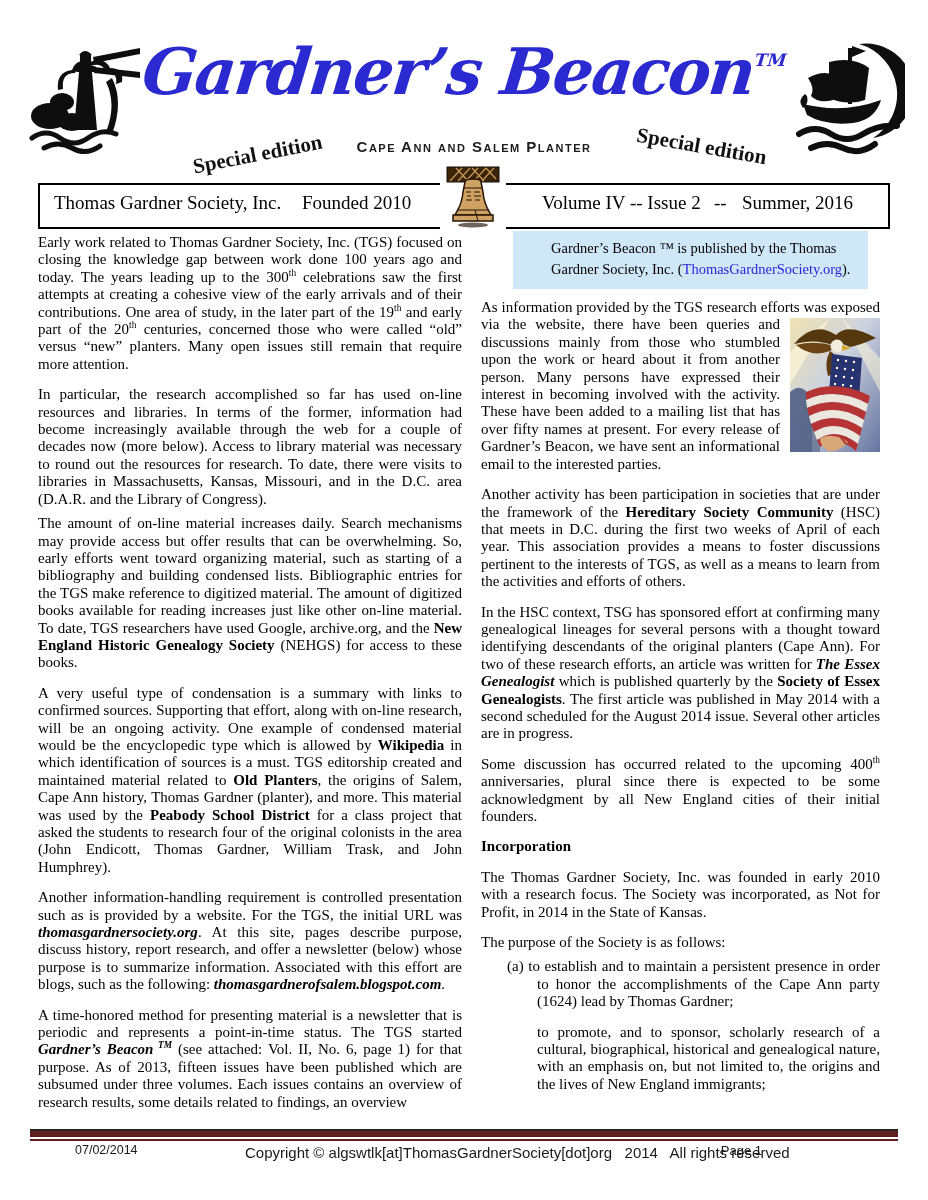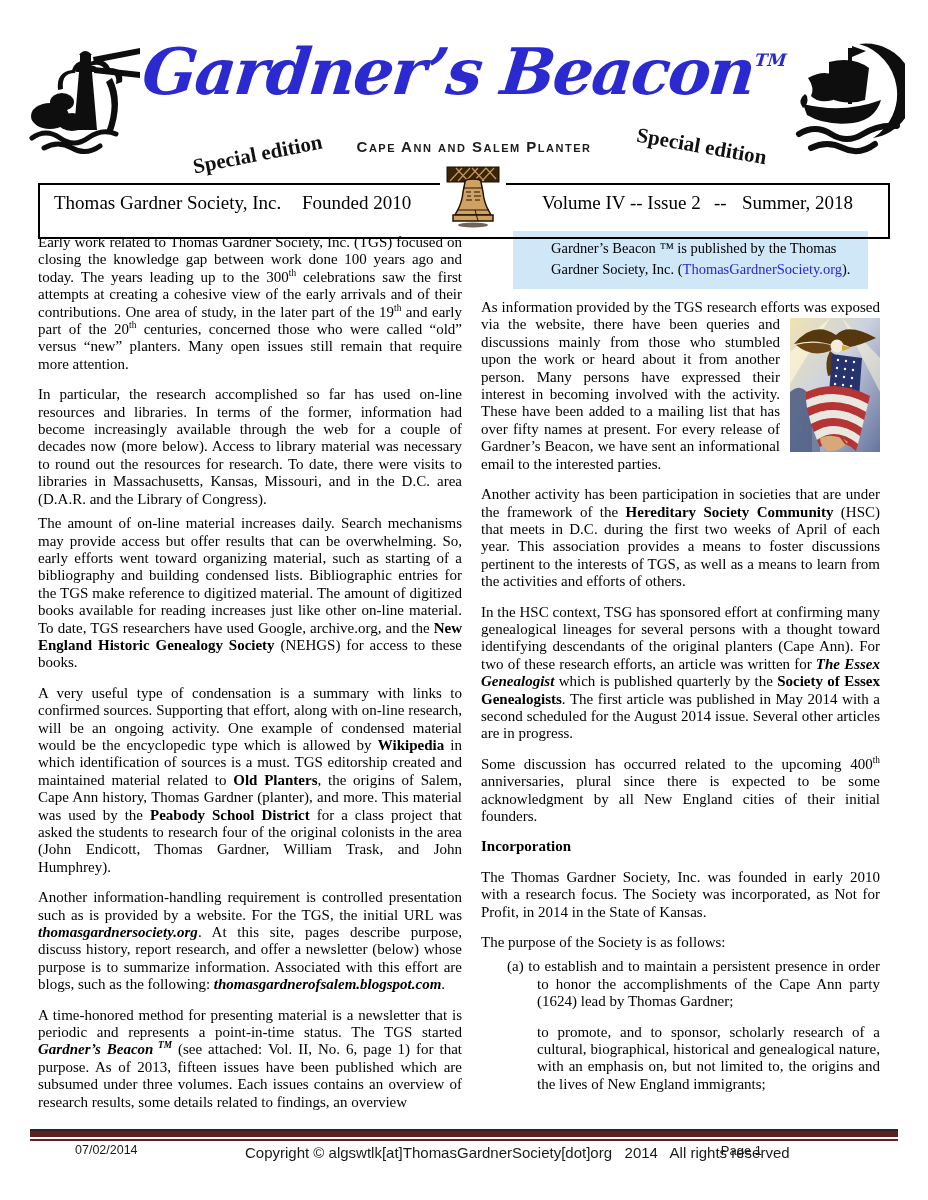--- a/index.html
+++ b/index.html
@@ -15,21 +15,21 @@
      font-size:21px;color:#111;white-space:nowrap;}
   .special-ed.left{left:192px;top:142px;transform:rotate(-11deg);}
   .special-ed.right{left:636px;top:134px;transform:rotate(10deg);}
   .subtitle{position:absolute;left:0;top:138px;width:928px;text-align:center;
      font-family:"Liberation Sans",sans-serif;font-weight:bold;font-size:15px;
      letter-spacing:1.5px;color:#1c1c1c;font-variant:small-caps;transform:translateX(10px);}
   .logo{position:absolute;}
   .logo.lighthouse{left:28px;top:42px;width:115px;height:115px;}
   .logo.ship{left:793px;top:38px;width:112px;height:122px;}
   
-  .band{position:absolute;left:38px;top:183px;width:852px;height:56px;
+  .band{position:absolute;left:38px;top:183px;width:852px;height:46px;
         border:2px solid #000;box-sizing:border-box;z-index:1;}
   .band span{position:absolute;top:0;line-height:36px;font-size:19px;white-space:nowrap;}
   .band .org{left:14px;}
   .band .founded{left:262px;}
   .band .vol{left:502px;}
   .band .sep{left:674px;}
   .band .season{left:702px;}
   .bell-wrap{position:absolute;left:440px;top:164px;width:66px;height:66px;background:#fff;
         z-index:2;display:flex;align-items:center;justify-content:center;}
   
@@ -113,21 +113,21 @@
 
   <div class="special-ed left">Special edition</div>
   <div class="special-ed right">Special edition</div>
   <div class="subtitle">Cape Ann and Salem Planter</div>
 
   <div class="band">
     <span class="org">Thomas Gardner Society, Inc.</span>
     <span class="founded">Founded 2010</span>
     <span class="vol">Volume IV -- Issue 2</span>
     <span class="sep">--</span>
-    <span class="season">Summer, 2018</span>
+    <span class="season">Summer, 2016</span>
   </div>
 
   <div class="bell-wrap">
     <svg viewBox="0 0 62 64" width="62" height="64">
       <rect x="5" y="2" width="52" height="15" fill="#3a2408" stroke="#17110a" stroke-width="1"></rect>
       <g stroke="#c89858" stroke-width="1.2">
         <line x1="8" y1="16" x2="20" y2="3"></line>
           <line x1="16" y1="16" x2="28" y2="3"></line>
         <line x1="24" y1="16" x2="36" y2="3"></line>
           <line x1="32" y1="16" x2="44" y2="3"></line>

